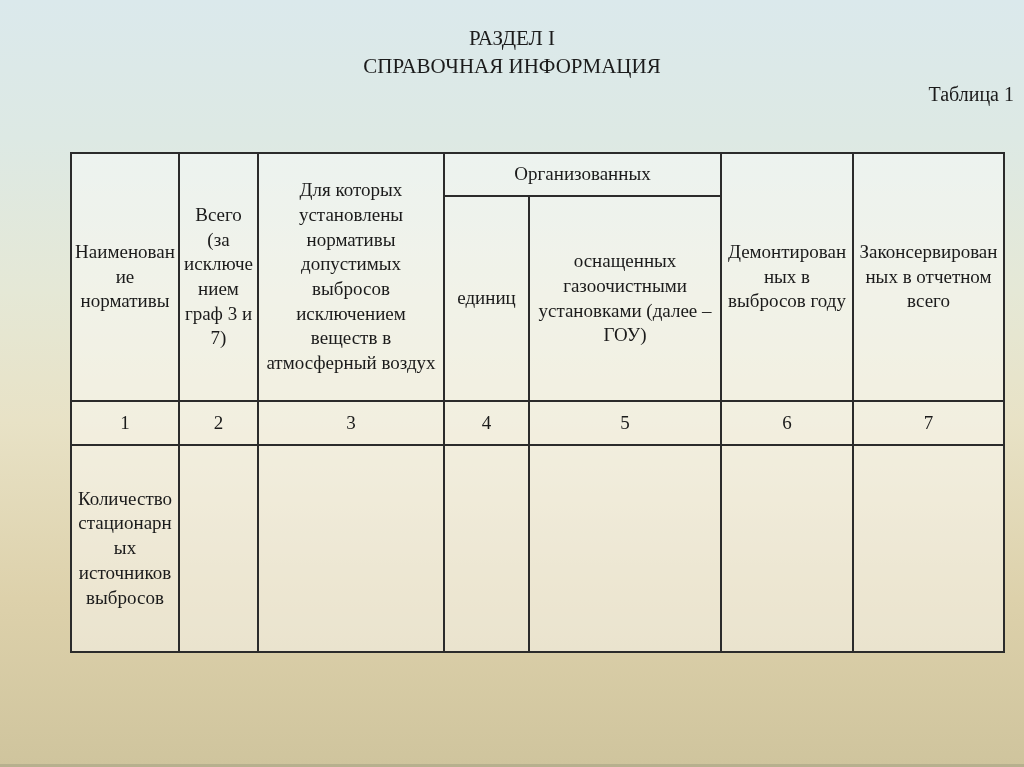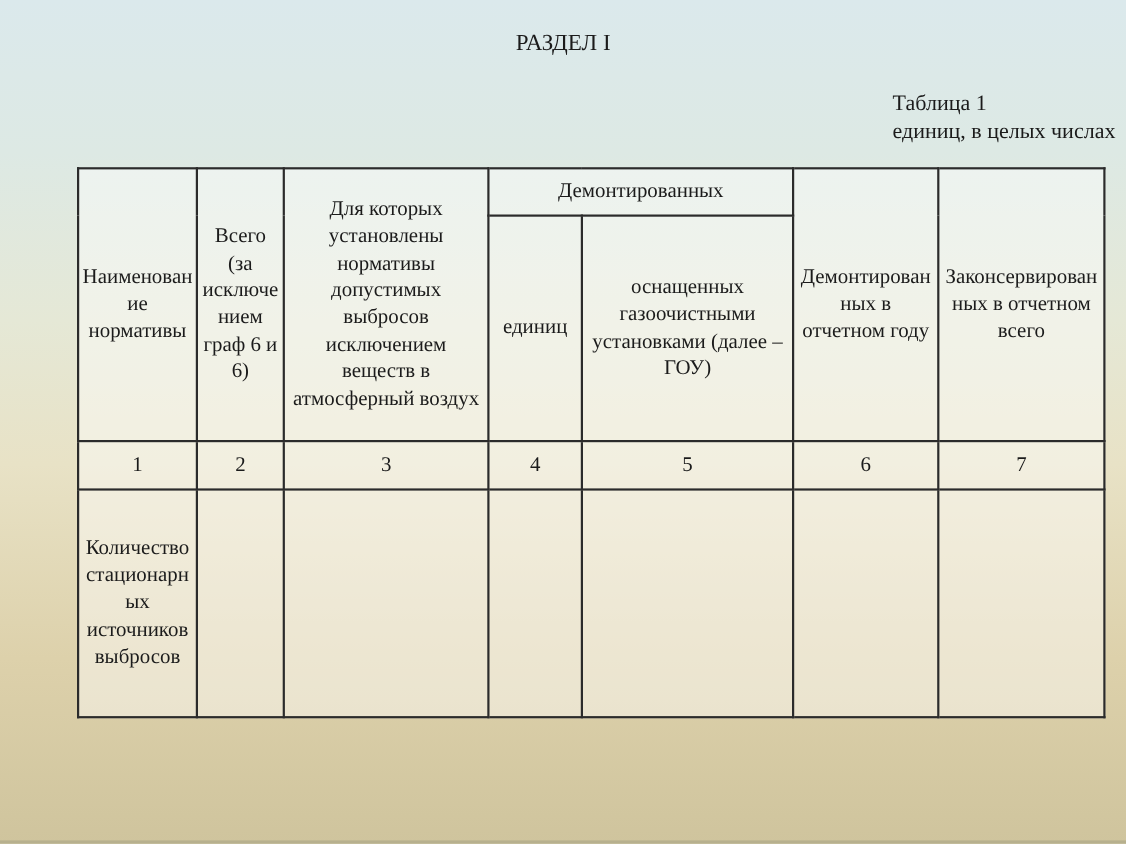--- a/index.html
+++ b/index.html
@@ -33,20 +33,21 @@
     box-sizing: border-box;
     text-align: center;
     font-size: 21px;
     line-height: 1.32;
     white-space: nowrap;
   }
   .note-block {
     position: absolute;
     top: 82px;
     right: 10px;
+    text-align: right;
     font-size: 20px;
     line-height: 1.25;
     white-space: nowrap;
   }
   table.ref-table {
     position: absolute;
     left: 70px;
     top: 152px;
     width: 933px;
     border-collapse: collapse;
@@ -76,44 +77,44 @@
     background: #b7b08e;
   }
 </style>
 </head>
 <body>
 
 <div class="slide">
 
   <div class="title-block">
     <div>РАЗДЕЛ I</div>
+    <div>СПРАВОЧНАЯ ИНФОРМАЦИЯ</div>
   </div>
 
   <div class="note-block">
     <div>Таблица 1</div>
-    <div>единиц, в целых числах</div>
   </div>
 
   <table class="ref-table">
     <colgroup>
       <col style="width:108px">
       <col style="width:79px">
       <col style="width:186px">
       <col style="width:85px">
       <col style="width:192px">
       <col style="width:132px">
       <col style="width:151px">
     </colgroup>
     <tbody>
       <tr class="row-organized-group">
         <td rowspan="2">Наименование нормативы</td>
-        <td rowspan="2">Всего (за исключением граф 6 и 6)</td>
+        <td rowspan="2">Всего (за исключением граф 3 и 7)</td>
         <td rowspan="2">Для которых установлены нормативы допустимых выбросов исключением веществ в атмосферный воздух</td>
-        <td colspan="2">Демонтированных</td>
-        <td rowspan="2">Демонтированных в отчетном году</td>
+        <td colspan="2">Организованных</td>
+        <td rowspan="2">Демонтированных в выбросов году</td>
         <td rowspan="2">Законсервированных в отчетном всего</td>
       </tr>
       <tr class="row-subheaders">
         <td>единиц</td>
         <td>оснащенных газоочистными установками (далее – ГОУ)</td>
       </tr>
       <tr class="row-numbers">
         <td>1</td>
         <td>2</td>
         <td>3</td>

